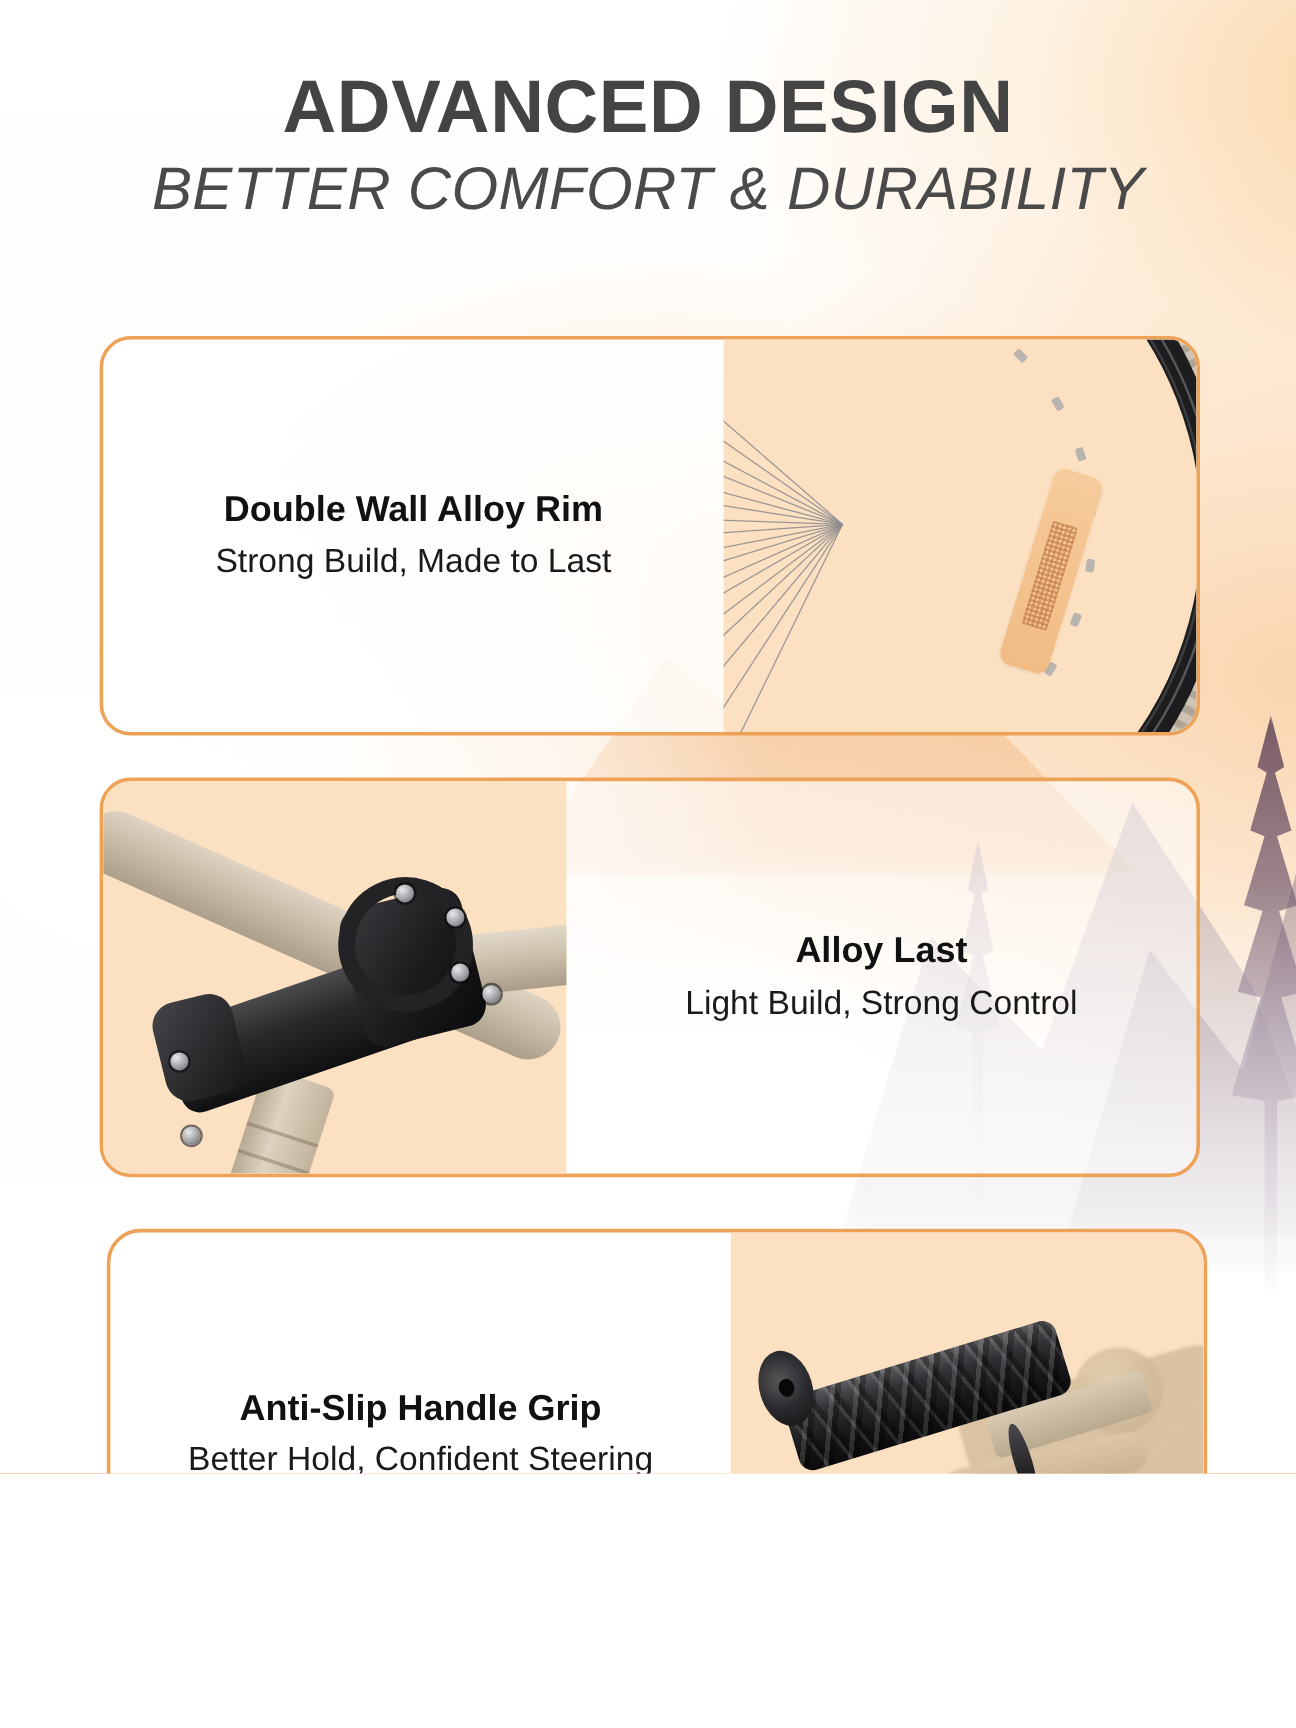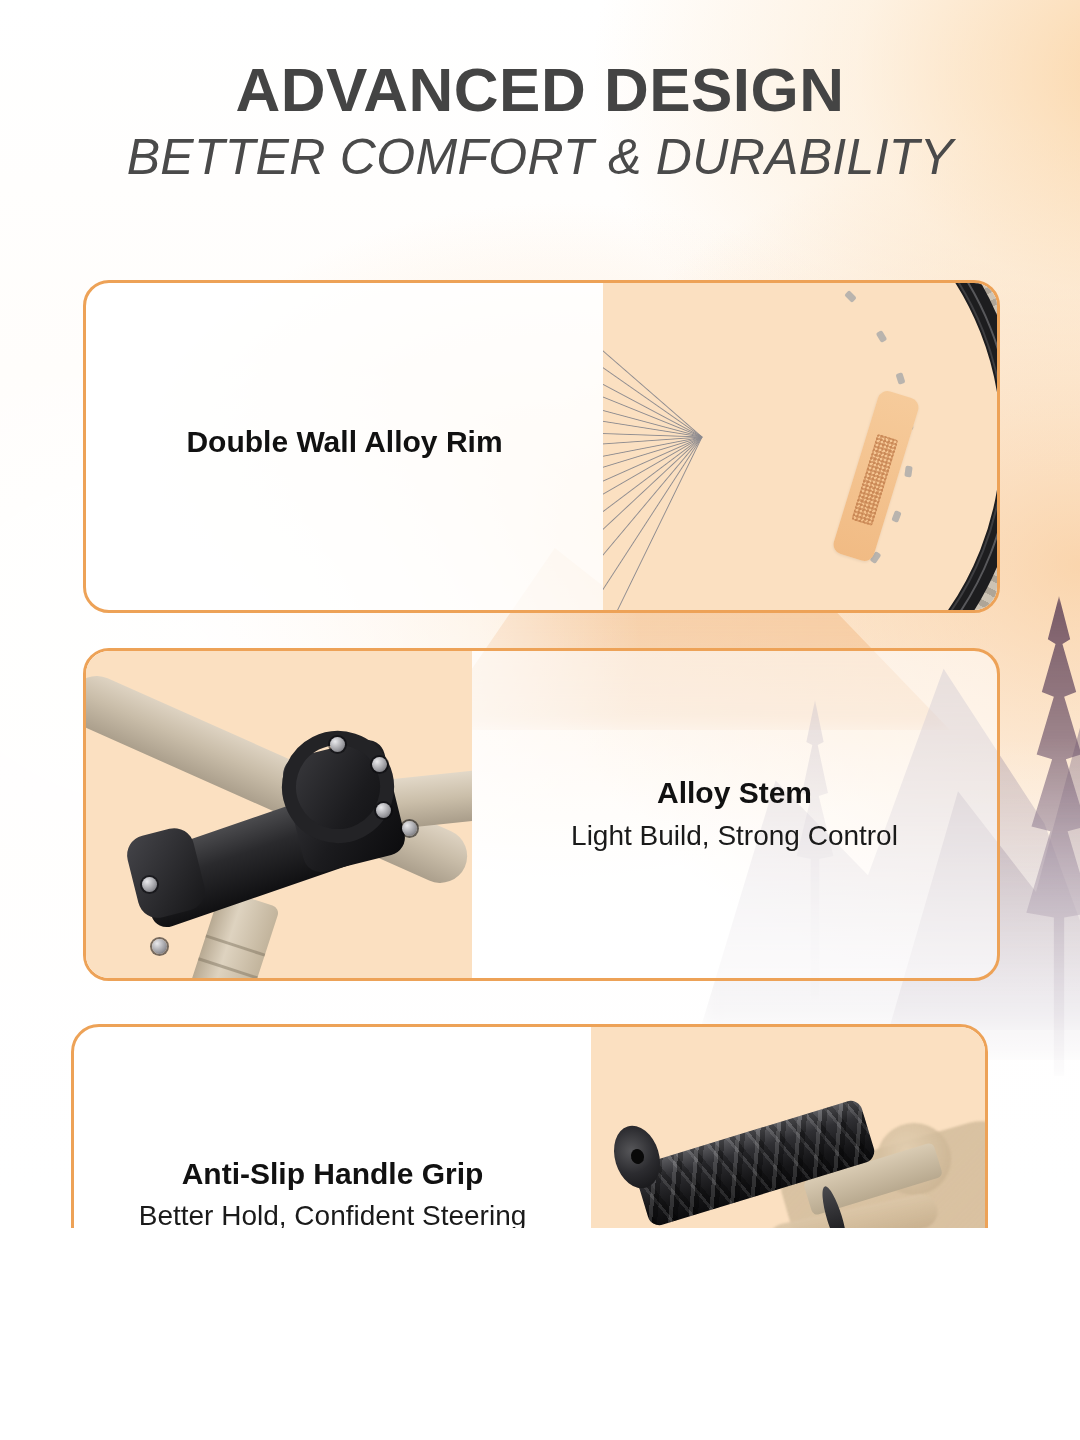--- a/index.html
+++ b/index.html
@@ -113,21 +113,21 @@
     box-sizing: border-box;
     border: 3px solid #eda257;
     border-radius: 26px;
     overflow: hidden;
     display: flex;
     z-index: 6;
     background: rgba(255,255,255,0.82);
   }
   .card-1 { left: 83px; top: 280px;  width: 917px; height: 333px; }
   .card-2 { left: 83px; top: 648px;  width: 917px; height: 333px; }
-  .card-3 { left: 71px; top: 1024px; width: 917px; height: 342px; border-radius: 28px; }
+  .card-3 { left: 89px; top: 1024px; width: 917px; height: 342px; border-radius: 28px; }
 
   .card-2 { background: rgba(255,255,255,0.55); }
 
   .card-text {
     flex: 1 1 auto;
     display: flex;
     flex-direction: column;
     align-items: center;
     justify-content: center;
     padding: 0 18px;
@@ -403,20 +403,21 @@
   <div class="bg-layer bg-bottomfade"></div>
 
   <div class="header">
     <div class="title-main">ADVANCED DESIGN</div>
     <div class="title-sub">BETTER COMFORT &amp; DURABILITY</div>
   </div>
 
   <div class="card card-1">
     <div class="card-text">
       <div class="feat-title">Double Wall Alloy Rim</div>
+      <div class="feat-sub">Strong Build, Made to Last</div>
     </div>
     <div class="card-media">
       <div class="wheel-wrap">
         <div class="tire"></div>
         <div class="tire-tread"></div>
         <div class="rim-outer"></div>
         <div class="rim-line"></div>
         <div class="rim-line2"></div>
         <div id="spokes">
             <div class="spoke" style="left: 98px; top: 154px; height: 430px; transform: rotate(26deg);"></div>
@@ -467,21 +468,21 @@
         <div class="clamp-ring"></div>
         <div class="bolt" style="left:244px; top:86px"></div>
         <div class="bolt" style="left:286px; top:106px"></div>
         <div class="bolt" style="left:290px; top:152px"></div>
         <div class="bolt" style="left:316px; top:170px"></div>
         <div class="bolt" style="left:56px; top:226px"></div>
         <div class="bolt" style="left:66px; top:288px"></div>
       </div>
     </div>
     <div class="card-text">
-      <div class="feat-title">Alloy Stem</div>
+      <div class="feat-title">Alloy Last</div>
       <div class="feat-sub">Light Build, Strong Control</div>
     </div>
   </div>
 
   <div class="card card-3">
     <div class="card-text">
       <div class="feat-title">Anti-Slip Handle Grip</div>
       <div class="feat-sub">Better Hold, Confident Steering</div>
     </div>
     <div class="card-media">

